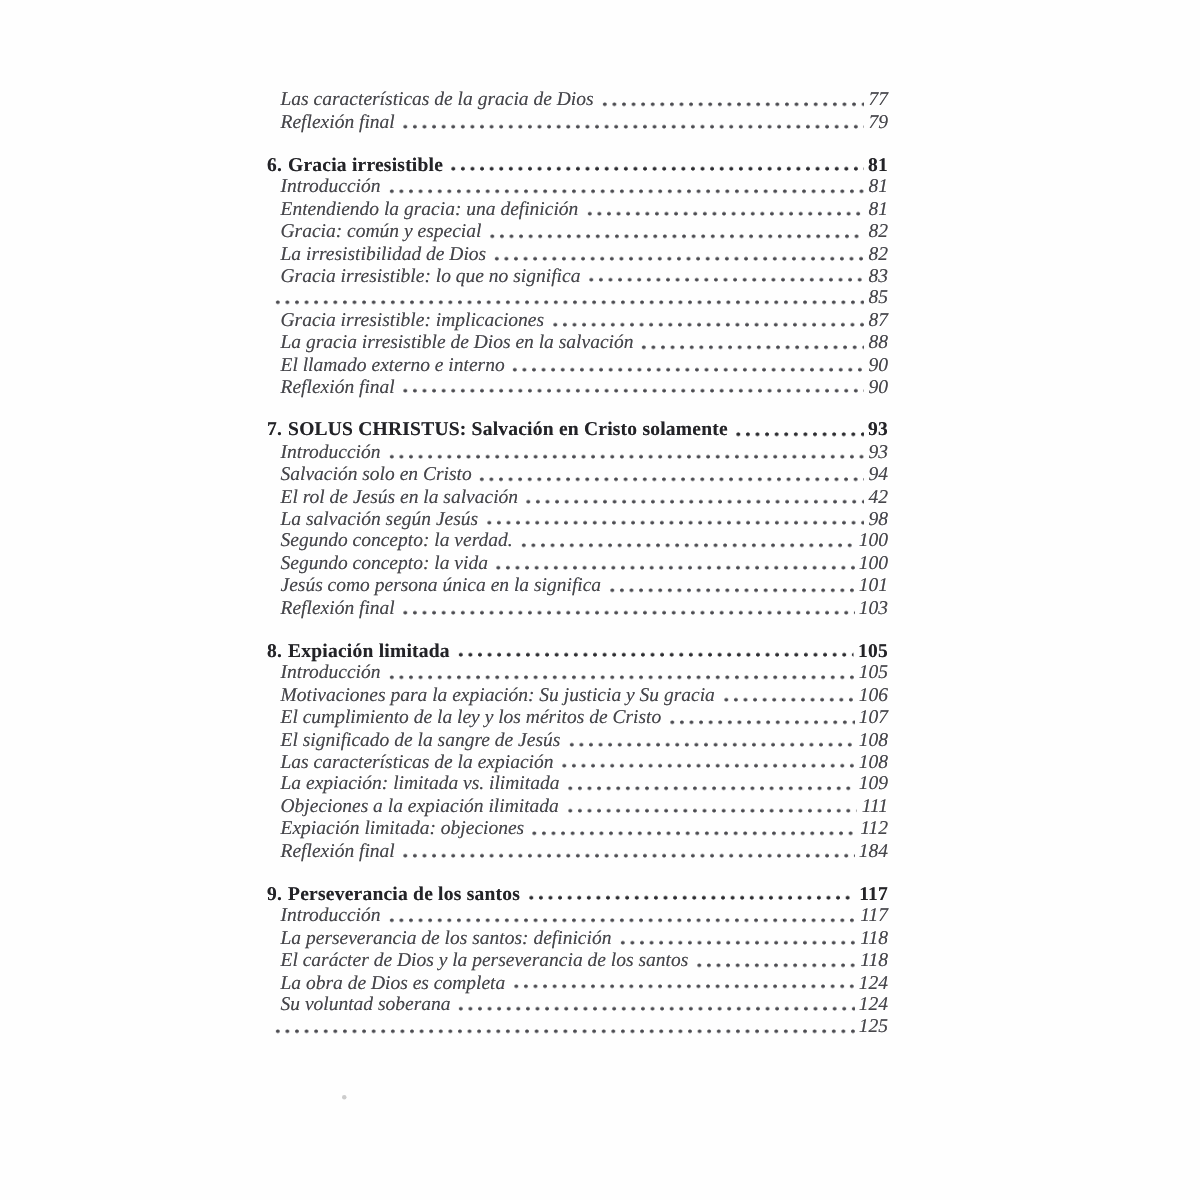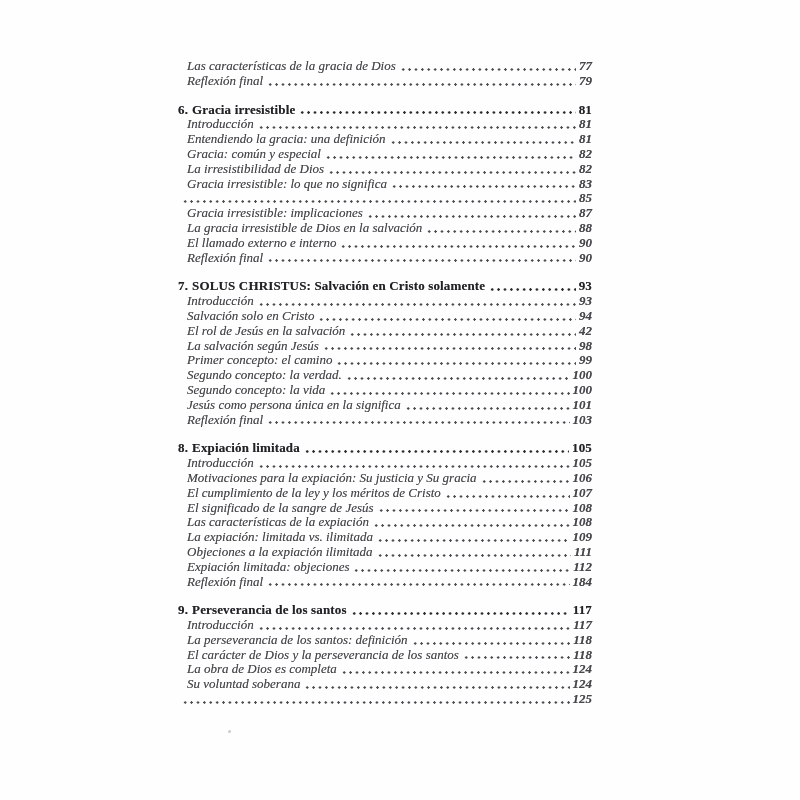--- a/index.html
+++ b/index.html
@@ -46,21 +46,21 @@
     margin: 0 3px 0 4px;
     min-width: 10px;
     background-image: radial-gradient(circle, #4b4b50 1px, rgba(0,0,0,0) 1.4px);
     background-size: 6.4px 3px;
     background-repeat: repeat-x;
     background-position: left bottom 2px;
   }
   .row.chapter .leader {
     background-image: radial-gradient(circle, #2b2b2f 1.05px, rgba(0,0,0,0) 1.45px);
   }
-  .pagenum { white-space: pre; font-weight: bold; }
+  .pagenum { white-space: pre; }
   .speck {
     position: absolute;
     left: 228px;
     top: 730px;
     width: 3px;
     height: 3px;
     border-radius: 50%;
     background: #cccccc;
   }
 </style>
@@ -171,26 +171,20 @@
     <span class="pagenum">42</span>
   </div>
       <div class="row entry">
 
     <span class="title">La salvación según Jesús</span>
     <span class="leader"></span>
     <span class="pagenum">98</span>
   </div>
       <div class="row entry">
 
-    <span class="title">Primer concepto: el camino</span>
-    <span class="leader"></span>
-    <span class="pagenum">99</span>
-  </div>
-      <div class="row entry">
-
     <span class="title">Segundo concepto: la verdad.</span>
     <span class="leader"></span>
     <span class="pagenum">100</span>
   </div>
       <div class="row entry">
 
     <span class="title">Segundo concepto: la vida</span>
     <span class="leader"></span>
     <span class="pagenum">100</span>
   </div>

